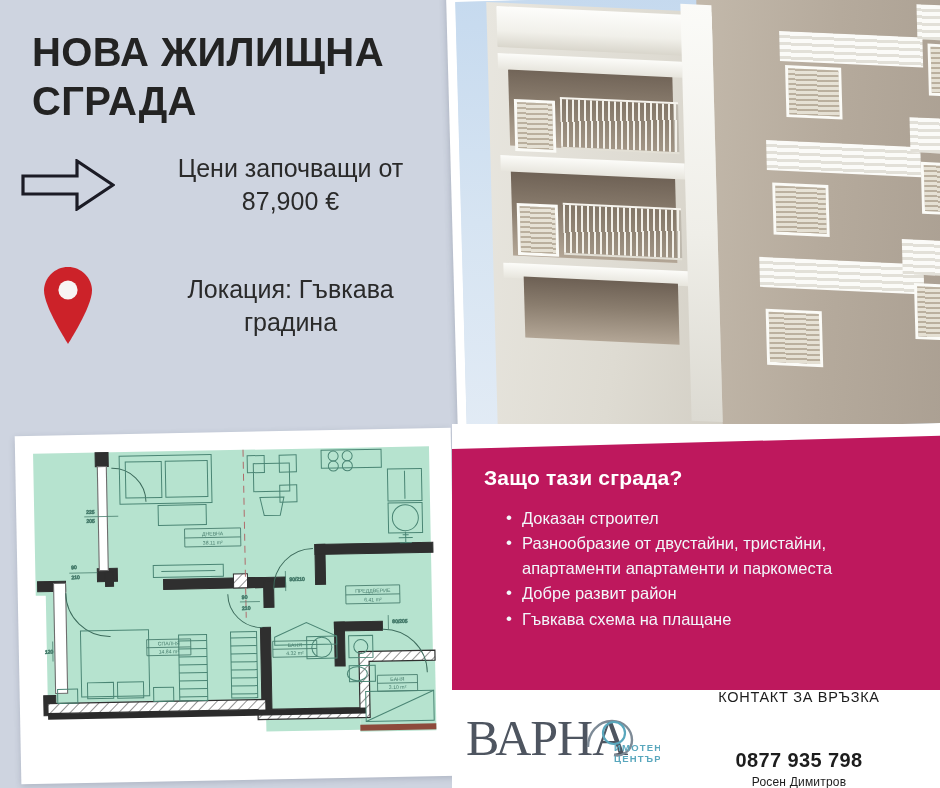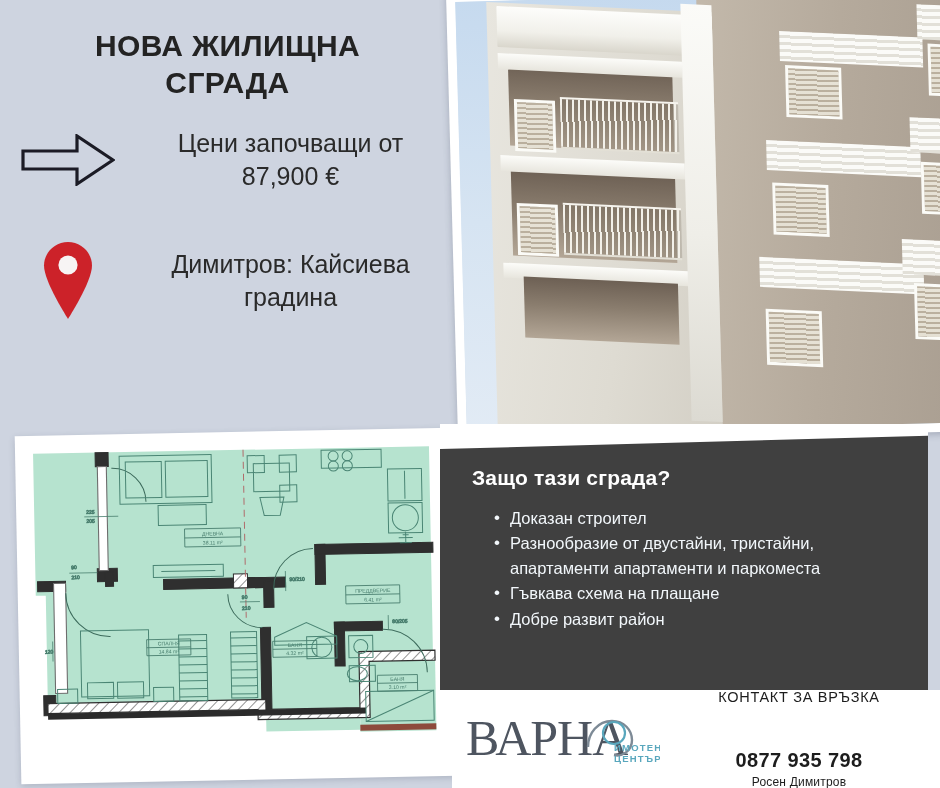--- a/index.html
+++ b/index.html
@@ -26,22 +26,21 @@
     position: absolute;
     left: 0;
     top: 0;
     width: 455px;
     height: 432px;
     box-sizing: border-box;
     padding: 18px 14px 0 14px;
   }
   .promo-title {
     margin: 10px 0 0 0;
-    text-align: center;
-    font-size: 30px;
+    font-size: 40px;
     font-weight: bold;
     line-height: 1.22;
     letter-spacing: 0.4px;
     color: #232323;
     padding: 0 18px;
   }
   .promo-row {
     display: flex;
     align-items: center;
     margin-top: 26px;
@@ -167,25 +166,25 @@
     position: relative;
     width: 100%;
     height: 100%;
     background: #ffffff;
     overflow: hidden;
   }
 
   
   .benefits {
     position: absolute;
-    left: 440px;
+    left: 452px;
     top: 424px;
     width: 488px;
     height: 266px;
-    background: #404040;
+    background: #be185d;
     overflow: hidden;
   }
   .benefits::before {
     content: "";
     position: absolute;
     left: -20px; top: -34px;
     width: 560px; height: 52px;
     background: #ffffff;
     transform: rotate(-1.55deg);
   }
@@ -282,21 +281,21 @@
       <div class="promo-text">Цени започващи от 87,900 €</div>
     </div>
 
     <div class="promo-row loc">
       <div class="promo-ico pin-ico">
         <svg width="54" height="80" viewBox="0 0 54 80" aria-hidden="true">
           <path d="M27,1 C13.8,1 3,11.7 3,24.6 C3,41 27,78 27,78 C27,78 51,41 51,24.6 C51,11.7 40.2,1 27,1 Z" fill="#cc2229"></path>
           <circle cx="27" cy="24" r="9.6" fill="#f7f4f4"></circle>
         </svg>
       </div>
-      <div class="promo-text">Димитров: Кайсиева градина</div>
+      <div class="promo-text">Локация: Гъвкава градина</div>
     </div>
   </div>
 
   <div class="photo-frame">
     <div class="photo-inner">
       <div class="sky"></div>
 
       <div class="bld mass-right"></div>
 
       <div class="bld mass-left"></div>
@@ -519,22 +518,22 @@
       </svg>
     </div>
   </div>
 
   <div class="benefits">
     <div class="benefits-body">
       <h2 class="benefits-title">Защо тази сграда?</h2>
       <ul class="benefits-list">
         <li>Доказан строител</li>
         <li>Разнообразие от двустайни, тристайни, апартаменти апартаменти и паркоместа</li>
+        <li>Добре развит район</li>
         <li>Гъвкава схема на плащане</li>
-        <li>Добре развит район</li>
       </ul>
     </div>
   </div>
 
   <div class="footer">
 
     <div class="logo-wrap">
       <svg class="logo-svg" width="196" height="72" viewBox="0 0 196 72" aria-hidden="true">
 
         <g fill="#4e5560" font-family="Liberation Serif, serif" font-size="50" letter-spacing="-1">

